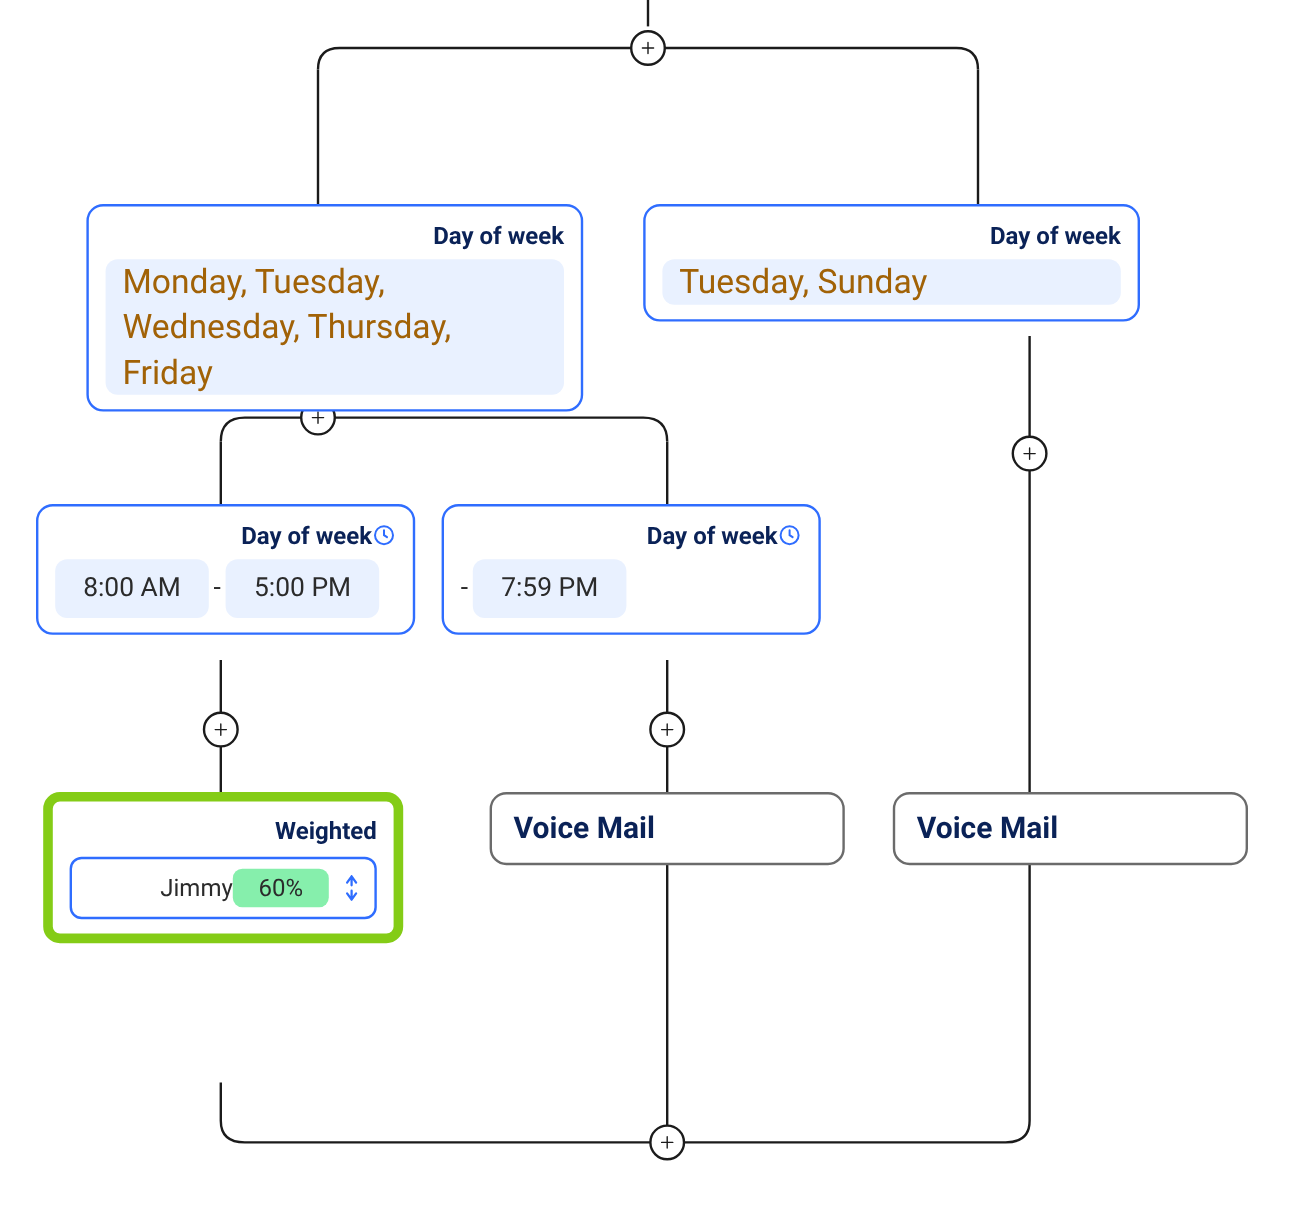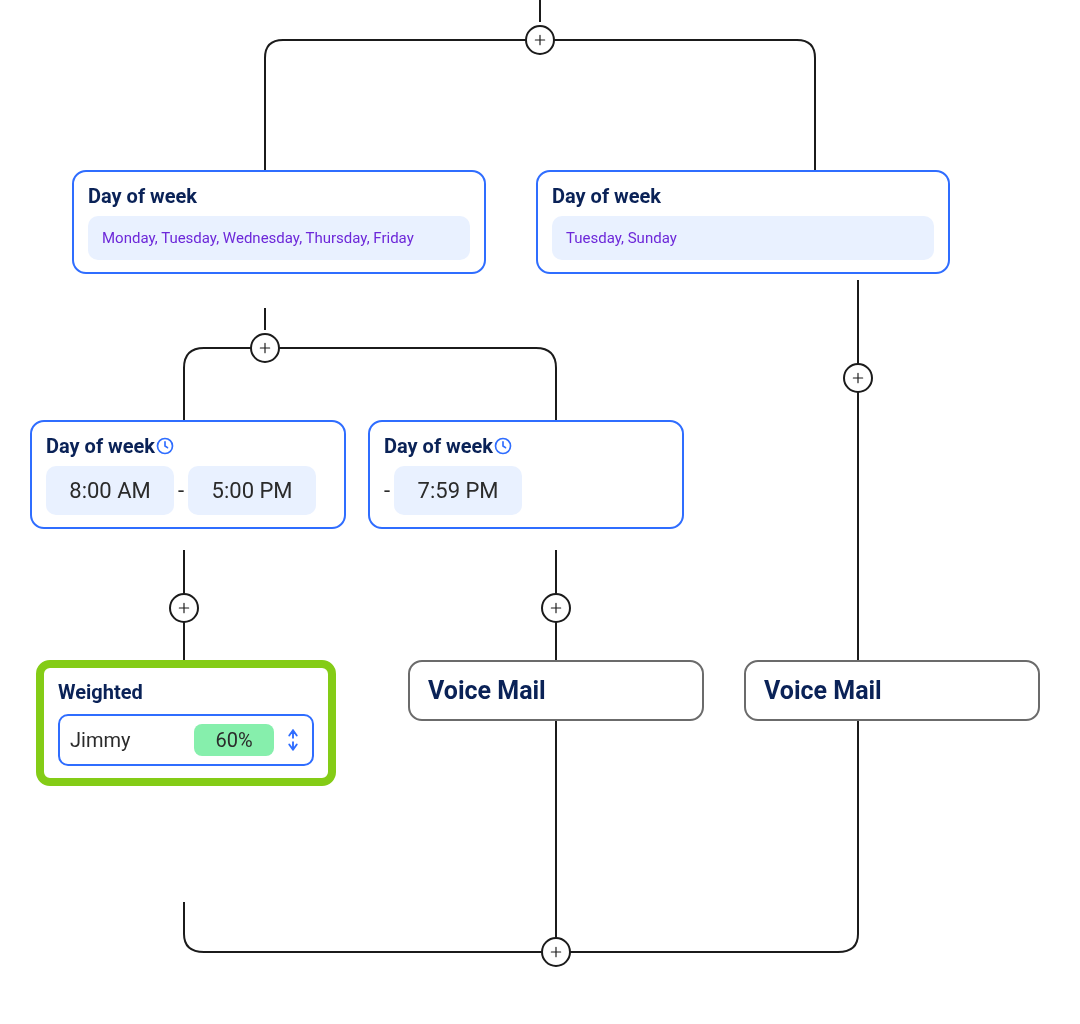--- a/index.html
+++ b/index.html
@@ -54,33 +54,33 @@
   }
   .node.selected { border: 2px solid #2f6dff; }
   .node.plain { border: 8px solid #84cc16; }
   .title {
     font-weight: 700;
     font-size: 20px;
     color: #0a2257;
     margin-bottom: 8px;
     display: flex;
     align-items: center;
-    justify-content: flex-start;
+    justify-content: flex-end;
   }
   .title .clock {
     width: 20px;
     height: 20px;
     color: #2f6dff;
   }
   .pill {
     background: #e9f1ff;
     border-radius: 10px;
-    padding: 12px 14px;
-    font-size: 15px;
-    color: #6d28d9;
+    padding: 0 14px;
+    font-size: 28px;
+    color: #a16207;
     line-height: 1.35;
   }
   .time-row {
     display: flex;
     align-items: center;
     gap: 4px;
   }
   .time-box {
     background: #e9f1ff;
     border-radius: 10px;
@@ -93,21 +93,21 @@
   .dash {
     font-size: 22px;
     color: #2b2b2b;
   }
   
   .weighted-item {
     border: 2px solid #2f6dff;
     border-radius: 10px;
     display: flex;
     align-items: center;
-    justify-content: space-between;
+    justify-content: flex-end;
     padding: 8px 10px;
     margin-top: 10px;
   }
   .weighted-item:first-child { margin-top: 6px; }
   .weighted-name {
     font-size: 20px;
     color: #2b2b2b;
   }
   .weighted-right {
     display: flex;

